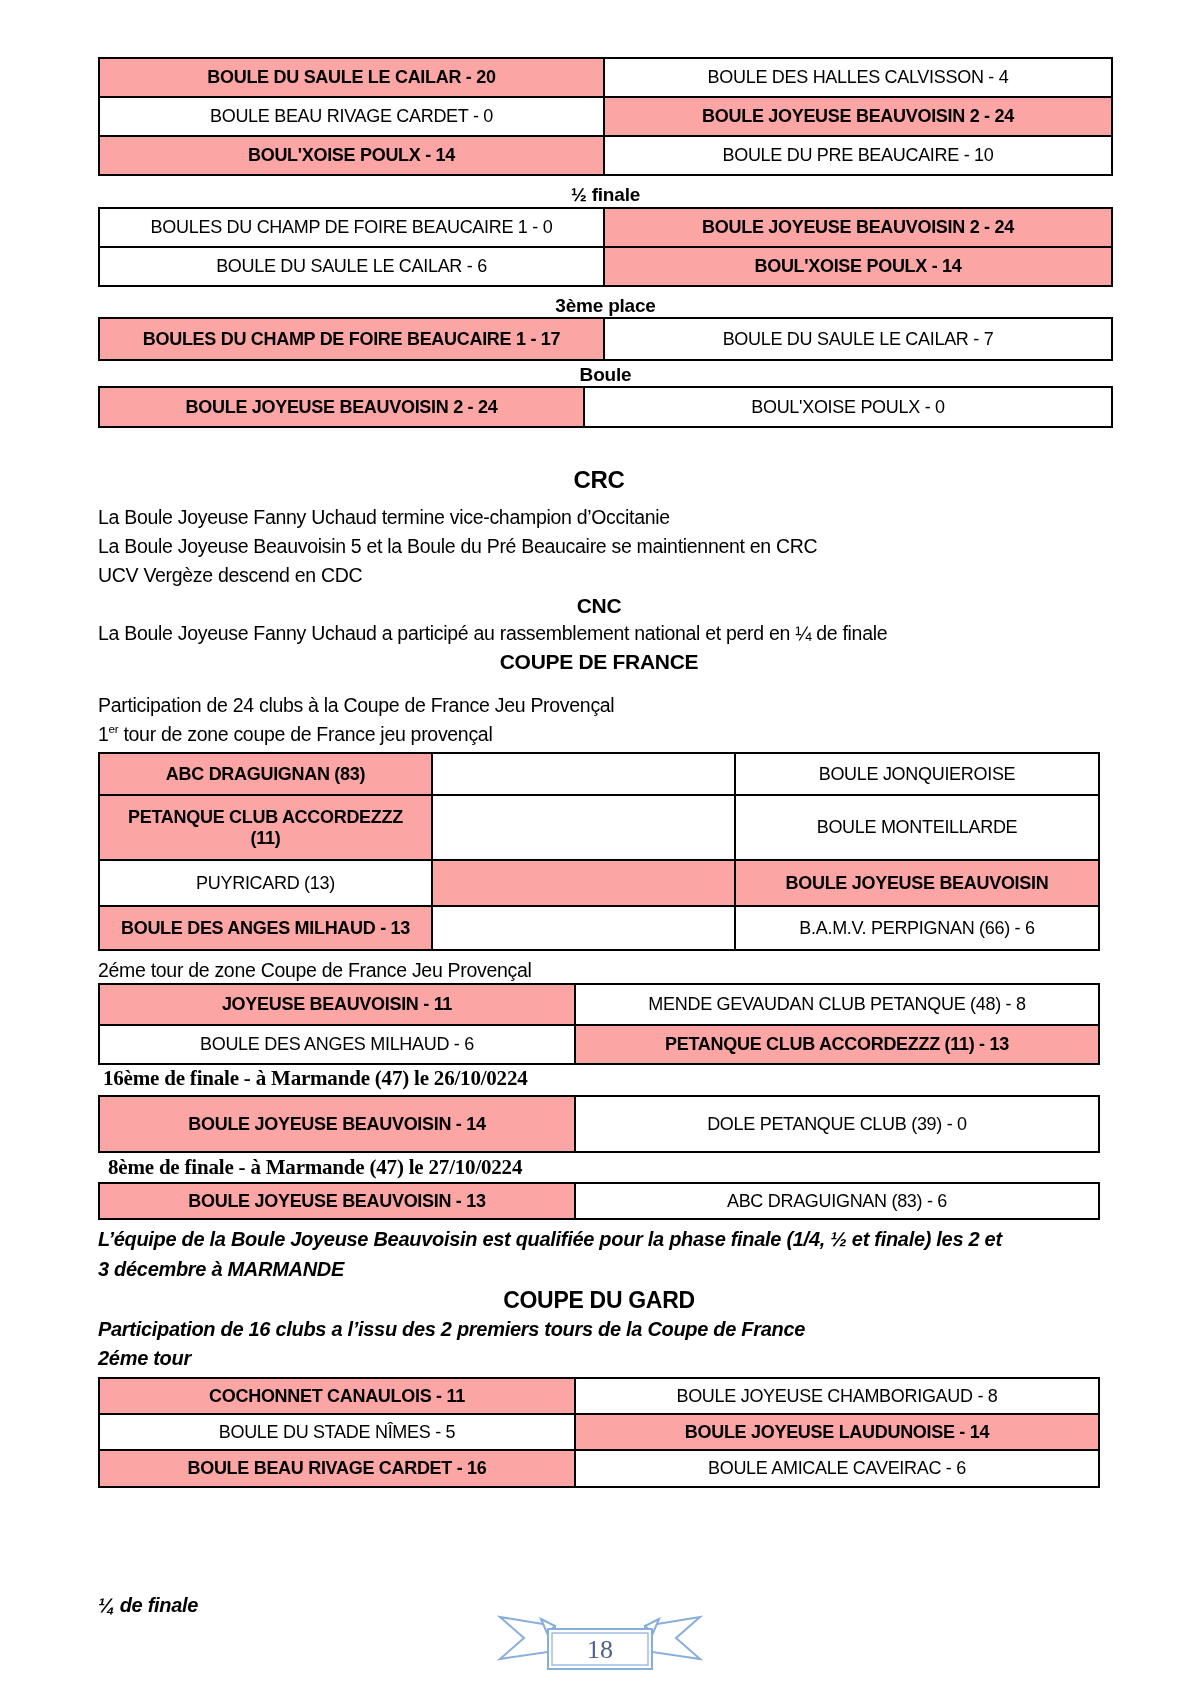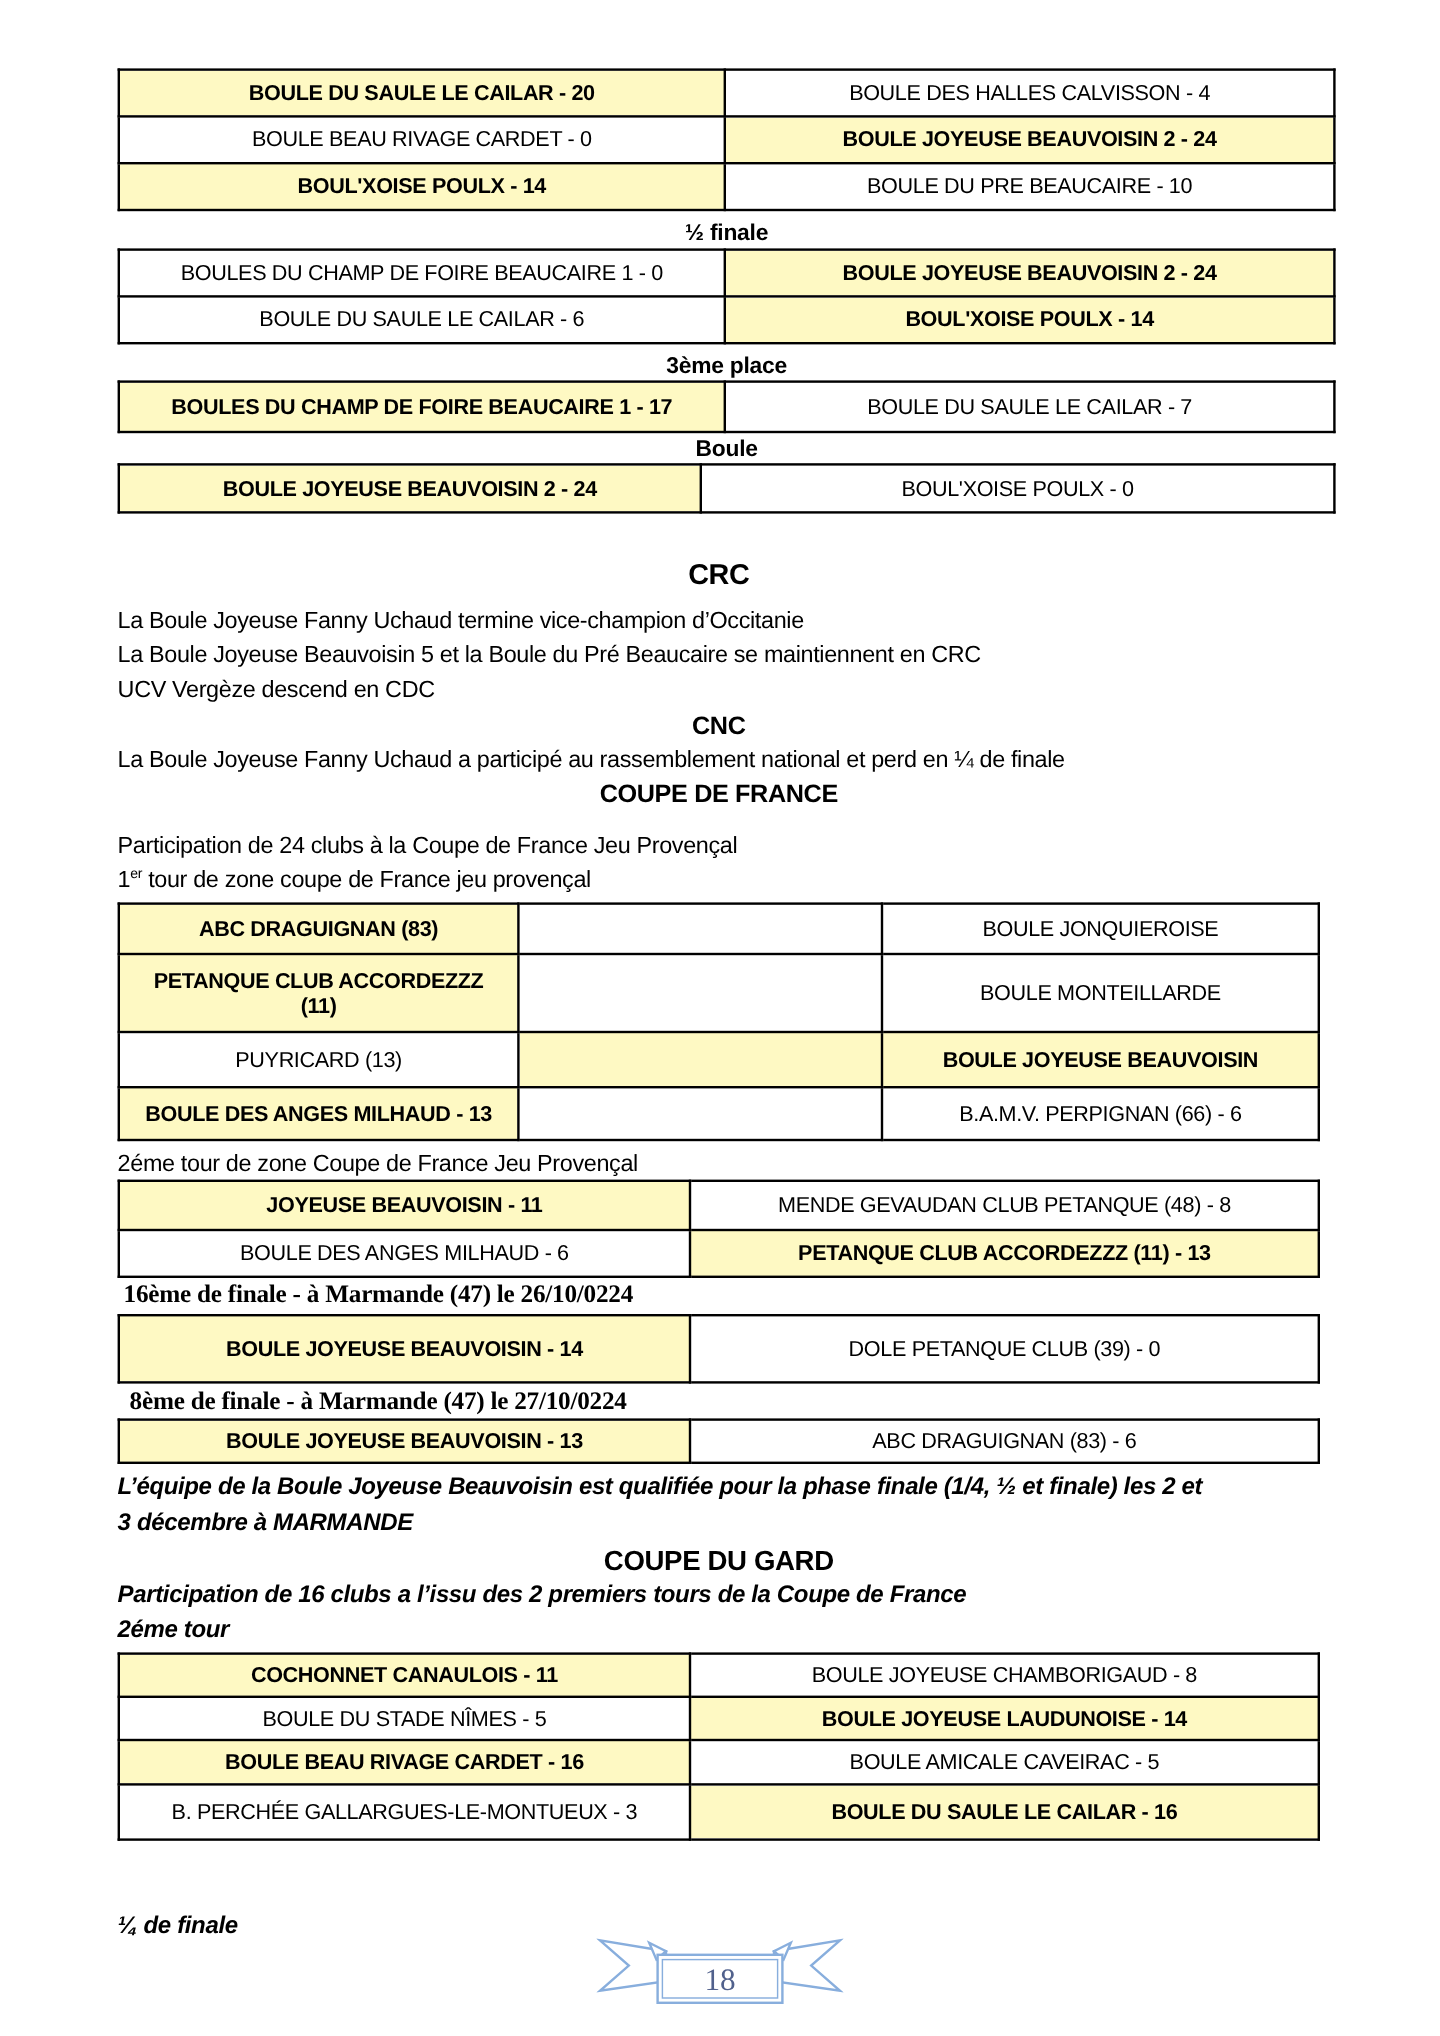--- a/index.html
+++ b/index.html
@@ -3,21 +3,21 @@
 <meta charset="utf-8">
 <style>
   html,body{margin:0;padding:0;background:#e8e8e8;}
   .page{position:relative;width:1200px;height:1697px;margin:0 auto;background:#ffffff;
         color:#000;font-family:"Liberation Sans",sans-serif;overflow:hidden;}
   .abs{position:absolute;left:98px;}
 
   table.t{border-collapse:collapse;table-layout:fixed;}
   .t td{border:2px solid #000;text-align:center;vertical-align:middle;padding:0 6px;
         font-size:18px;letter-spacing:-0.3px;white-space:nowrap;overflow:hidden;}
-  .win{background:#fef9c3;font-weight:700;}
+  .win{background:#fca5a5;font-weight:700;}
   .w1015{width:1015px;}
   .w1002{width:1002px;}
 
   .h37 td{height:37px;} .h40 td{height:40px;} .h38 td{height:38px;}
   .hE1 td{height:40px;} .hE2 td{height:63px;} .hE3 td{height:44px;} .hE4 td{height:42px;}
   .h39 td{height:39px;} .h54 td{height:54px;} .h34 td{height:34px;} .h35 td{height:35px;} .h44 td{height:44px;}
 
   .lbl{width:1015px;text-align:center;font-weight:700;font-size:19px;letter-spacing:-0.2px;}
   .hd{width:1002px;text-align:center;font-weight:700;letter-spacing:-0.3px;}
   .p{font-size:19.5px;letter-spacing:-0.3px;white-space:nowrap;}
@@ -216,25 +216,21 @@
         <tr class="h34">
       <td class="win">COCHONNET CANAULOIS - 11</td>
       <td>BOULE JOYEUSE CHAMBORIGAUD - 8</td>
     </tr>
     <tr class="h34">
       <td>BOULE DU STADE NÎMES - 5</td>
       <td class="win">BOULE JOYEUSE LAUDUNOISE - 14</td>
     </tr>
     <tr class="h35">
       <td class="win">BOULE BEAU RIVAGE CARDET - 16</td>
-      <td>BOULE AMICALE CAVEIRAC - 5</td>
-    </tr>
-    <tr class="h44">
-      <td>B. PERCHÉE GALLARGUES-LE-MONTUEUX - 3</td>
-      <td class="win">BOULE DU SAULE LE CAILAR - 16</td>
+      <td>BOULE AMICALE CAVEIRAC - 6</td>
     </tr>
   </tbody>
     </table>
 
   <div class="pb abs" style="top:1594px;">¼ de finale</div>
 
   <div class="ribbon" style="position:absolute;left:497px;top:1612px;">
     <svg width="206" height="62" viewBox="0 0 206 62">
       <g fill="#ffffff" stroke="#88AEDD" stroke-width="2" stroke-linejoin="miter">
         <path d="M58,14 L3,5 L27,26 L3,47 L58,39 Z"></path>

